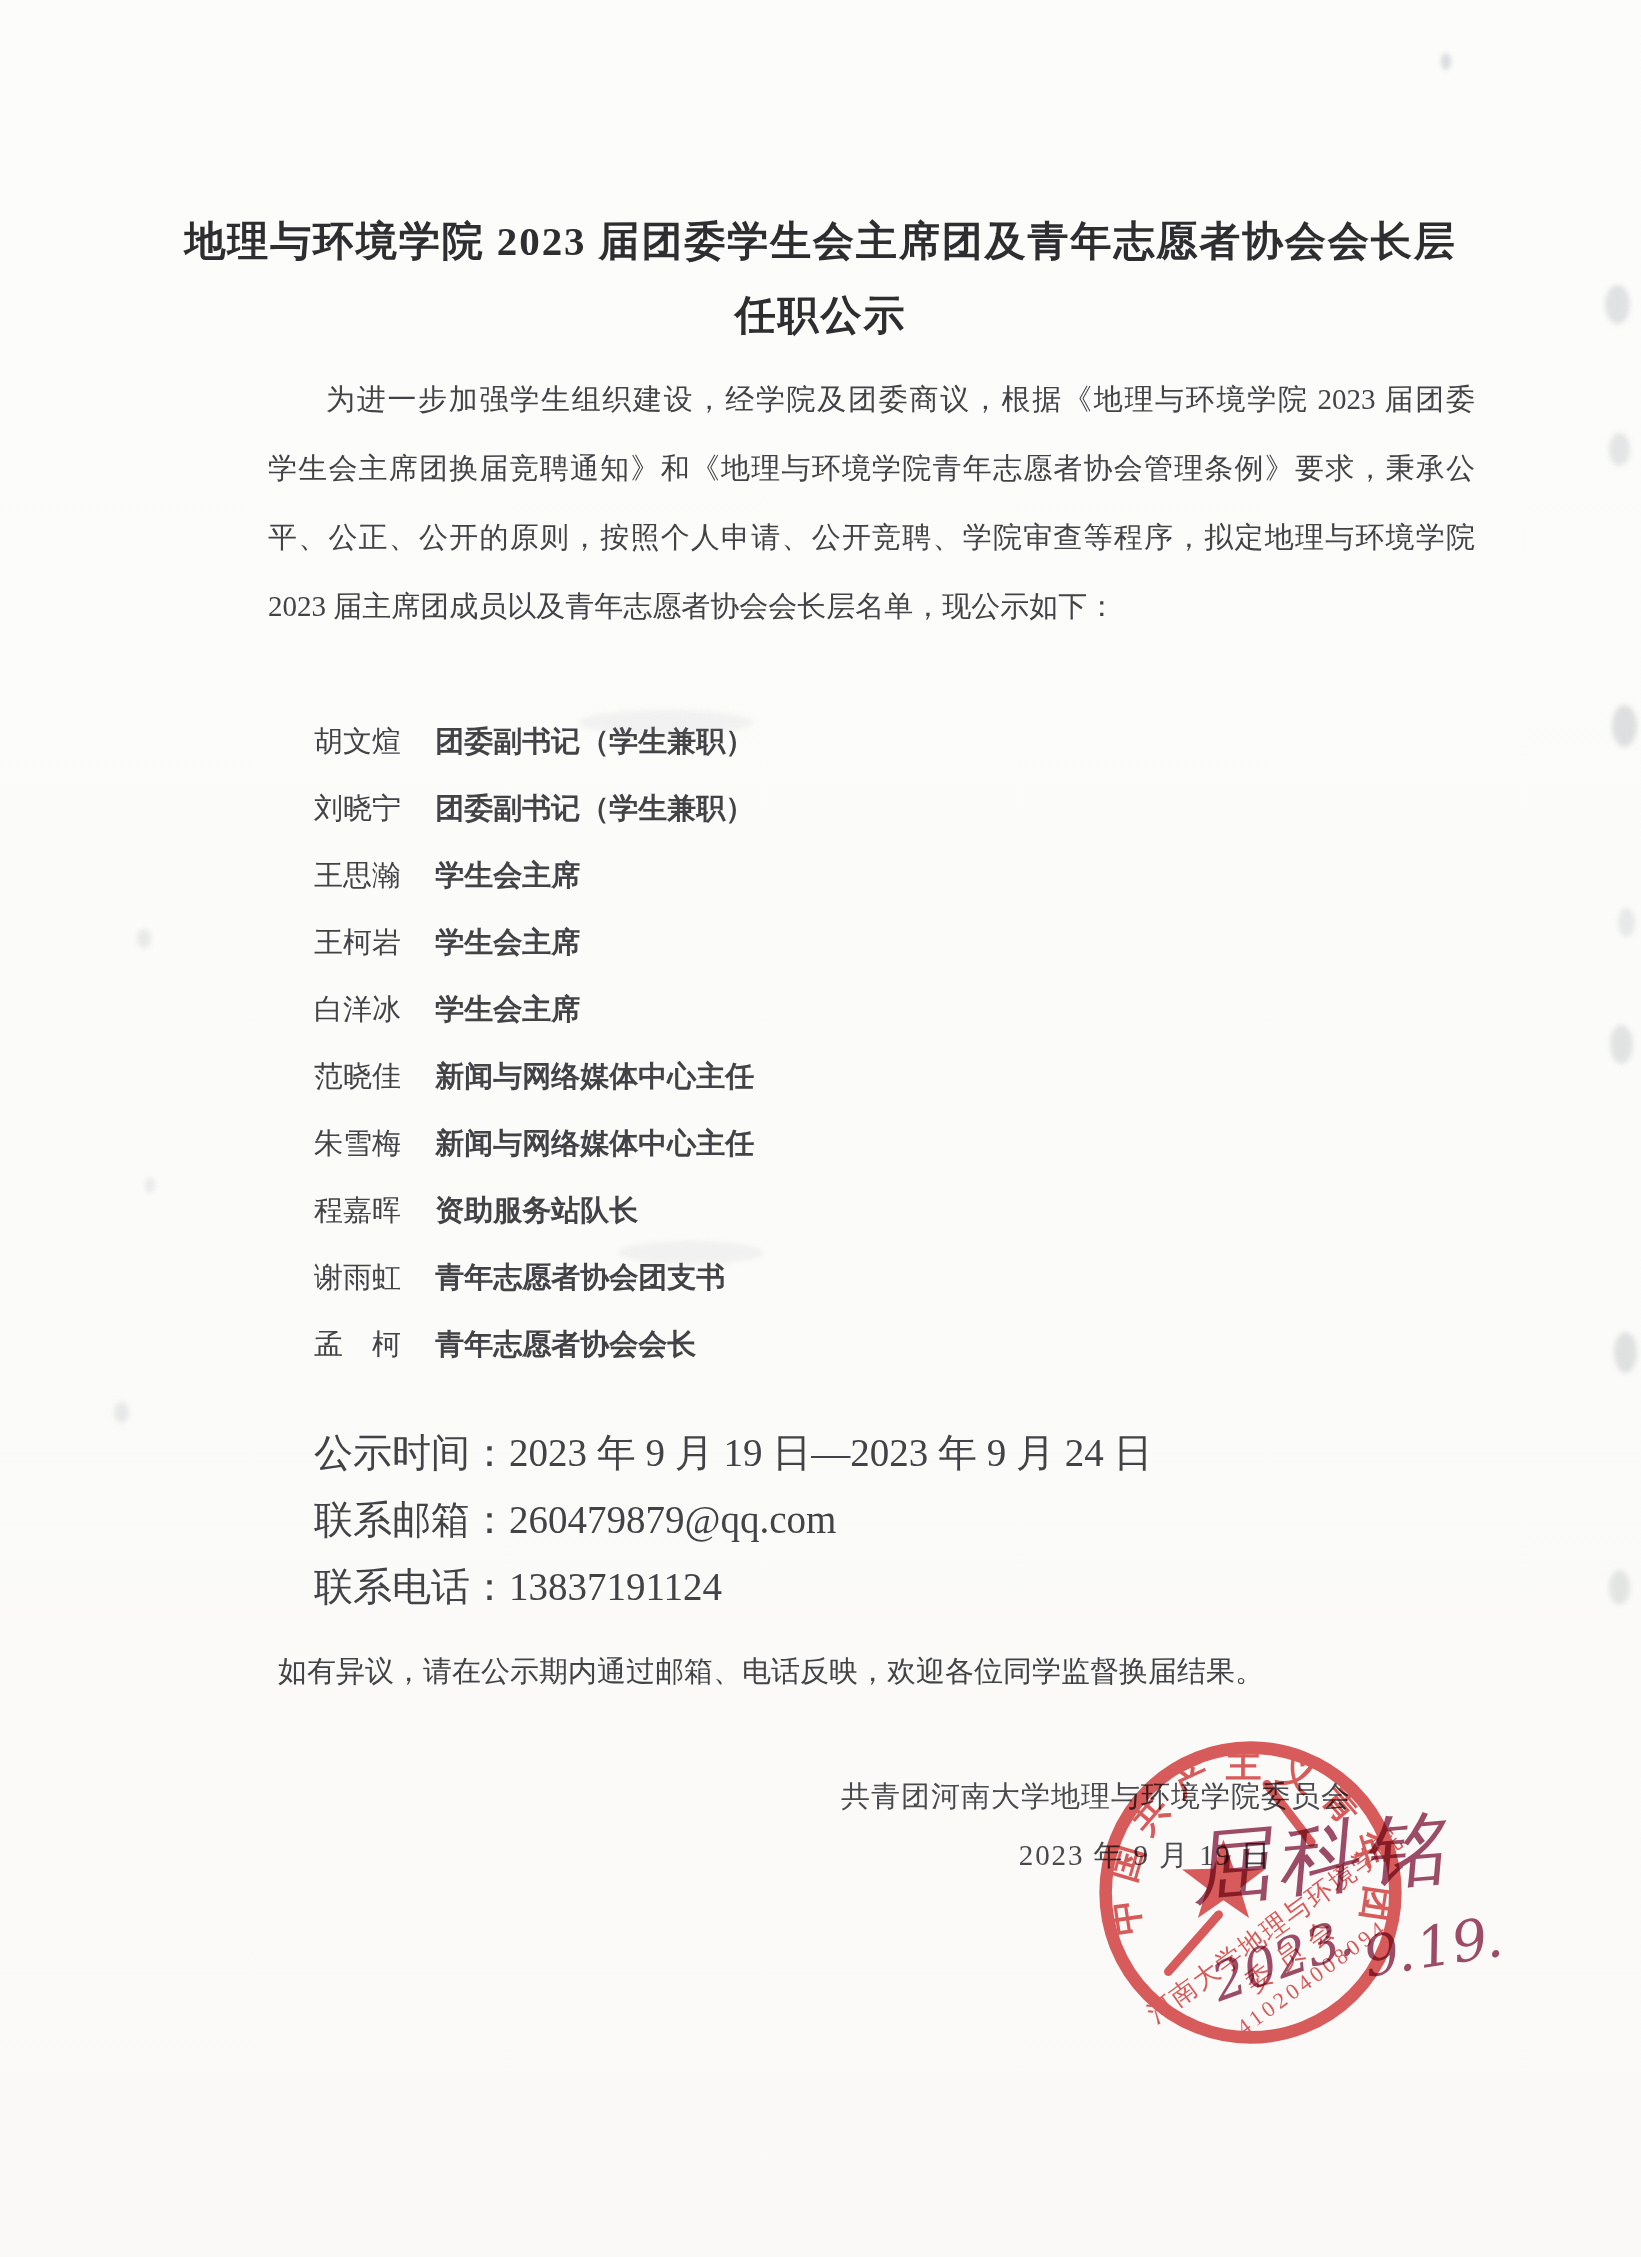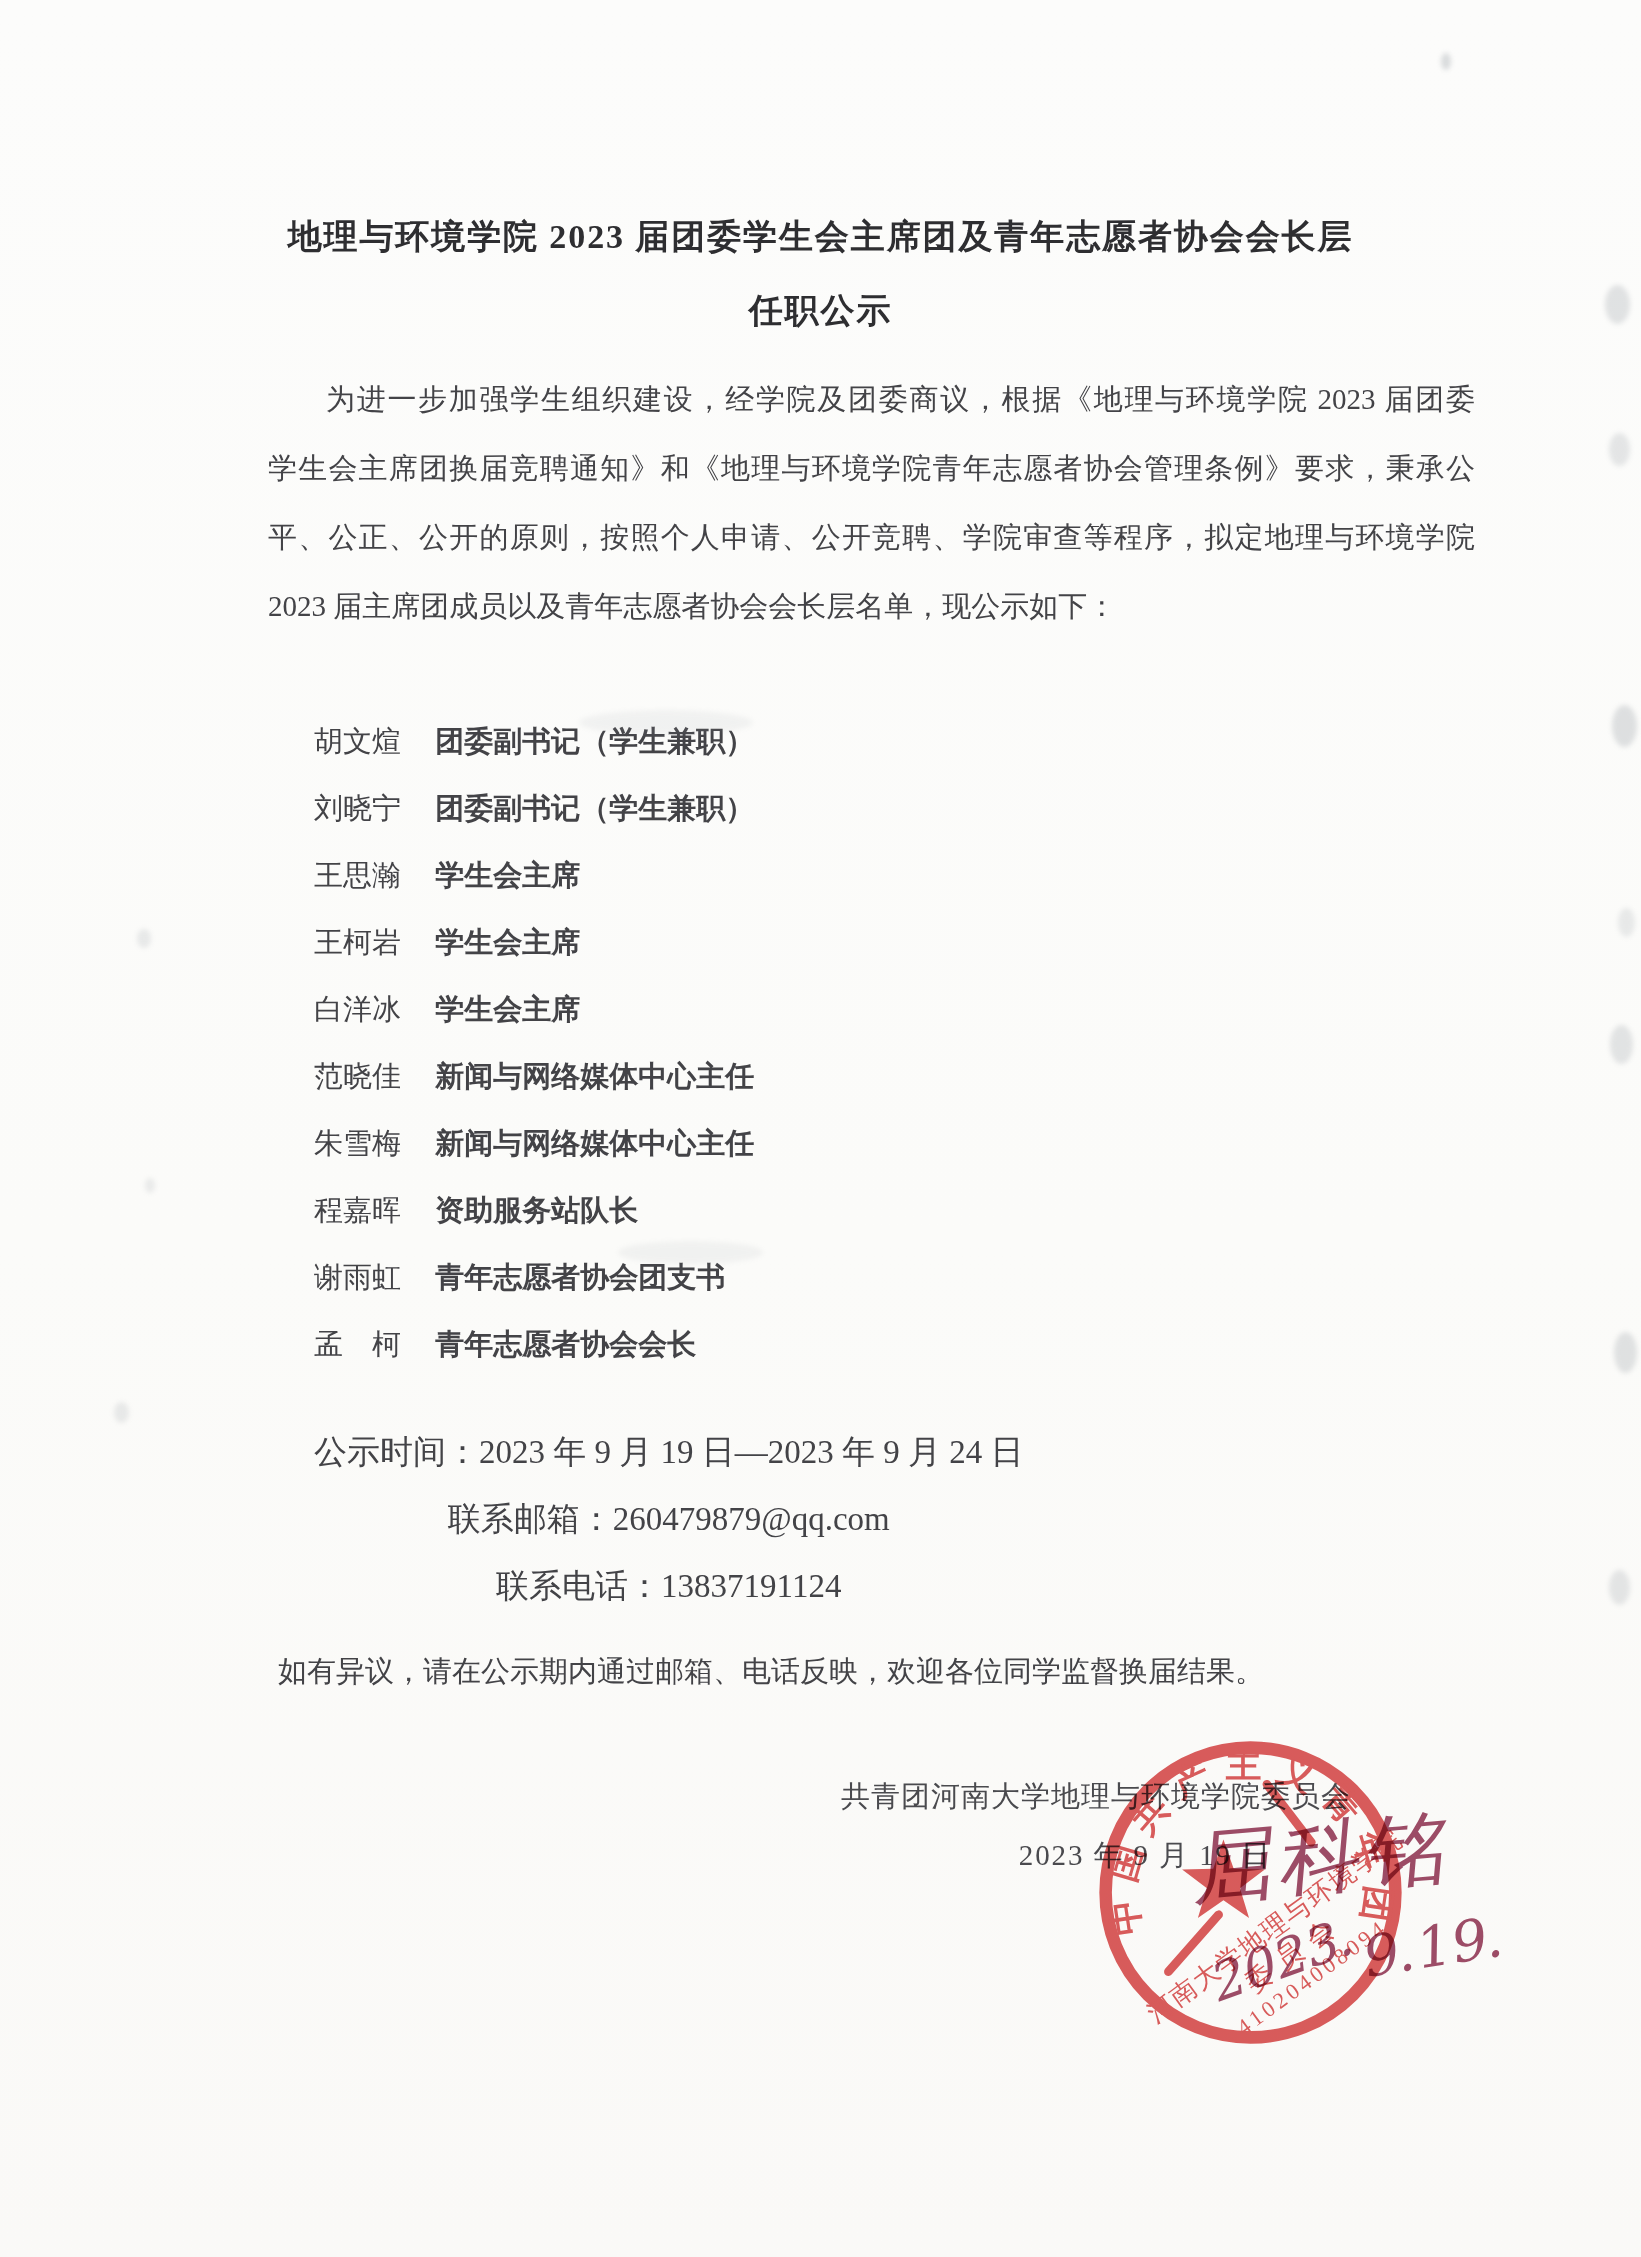--- a/index.html
+++ b/index.html
@@ -9,40 +9,40 @@
     font-family:"Liberation Serif","DejaVu Serif",serif;
     overflow:hidden;
   }
   .page{
     position:absolute;left:0;top:0;width:1641px;height:2257px;
     background:linear-gradient(180deg,#fcfcfb 0%,#fbfbf9 55%,#faf9f7 100%);
   }
   
   .title-line{
     position:absolute;left:0;width:1641px;text-align:center;
-    font-size:34px;font-weight:bold;color:#2e2e31;letter-spacing:1.9px;
+    font-size:41px;font-weight:bold;color:#2e2e31;letter-spacing:1.9px;
   }
   .t1{top:214px;}
   .t2{top:288px;}
   .para{
     position:absolute;left:220px;width:1207px;
     font-size:29px;color:#434347;line-height:69px;
   }
   .para .jline{text-align:justify;text-align-last:justify;}
   .para .indent{text-indent:58px;}
   .body-para{top:365px;margin-left:48px;}
   .list{
     position:absolute;left:314px;top:708px;
     font-size:29px;color:#434347;line-height:67px;
   }
   .row .name{display:inline-block;width:114px;}
   .row .pos{display:inline-block;font-weight:bold;}
   .details{
     position:absolute;left:314px;top:1419px;
-    font-size:33px;color:#434347;line-height:67px;text-align:center;
+    font-size:39px;color:#434347;line-height:67px;
   }
   .closing{
     position:absolute;left:220px;top:1630px;width:1217px;
     font-size:29px;color:#434347;line-height:42px;text-indent:58px;margin-top:20px;
   }
   .sig-org{
     position:absolute;top:1777px;right:290px;
     font-size:29px;color:#4a4a4e;letter-spacing:1px;
   }
   .sig-date{

